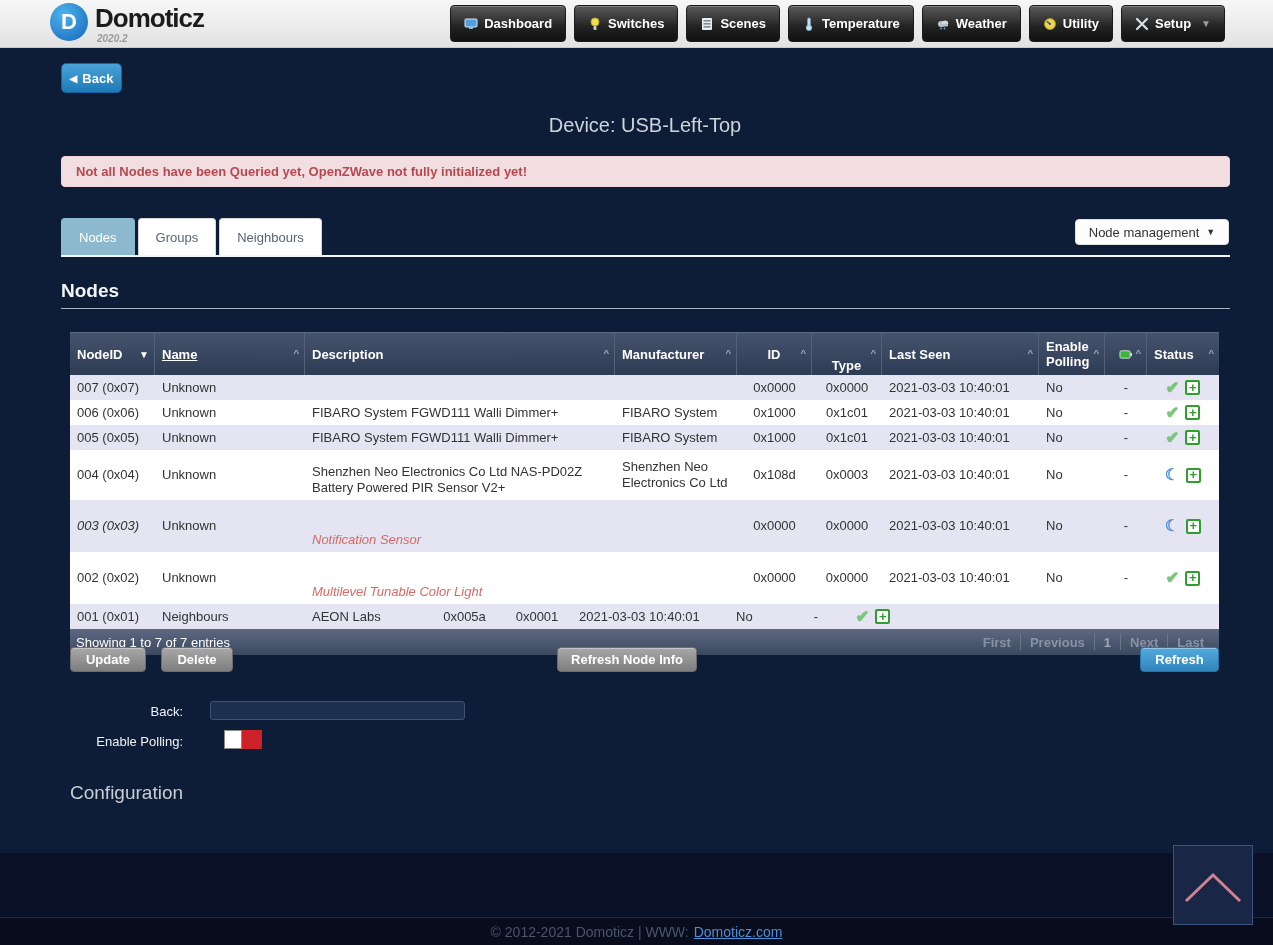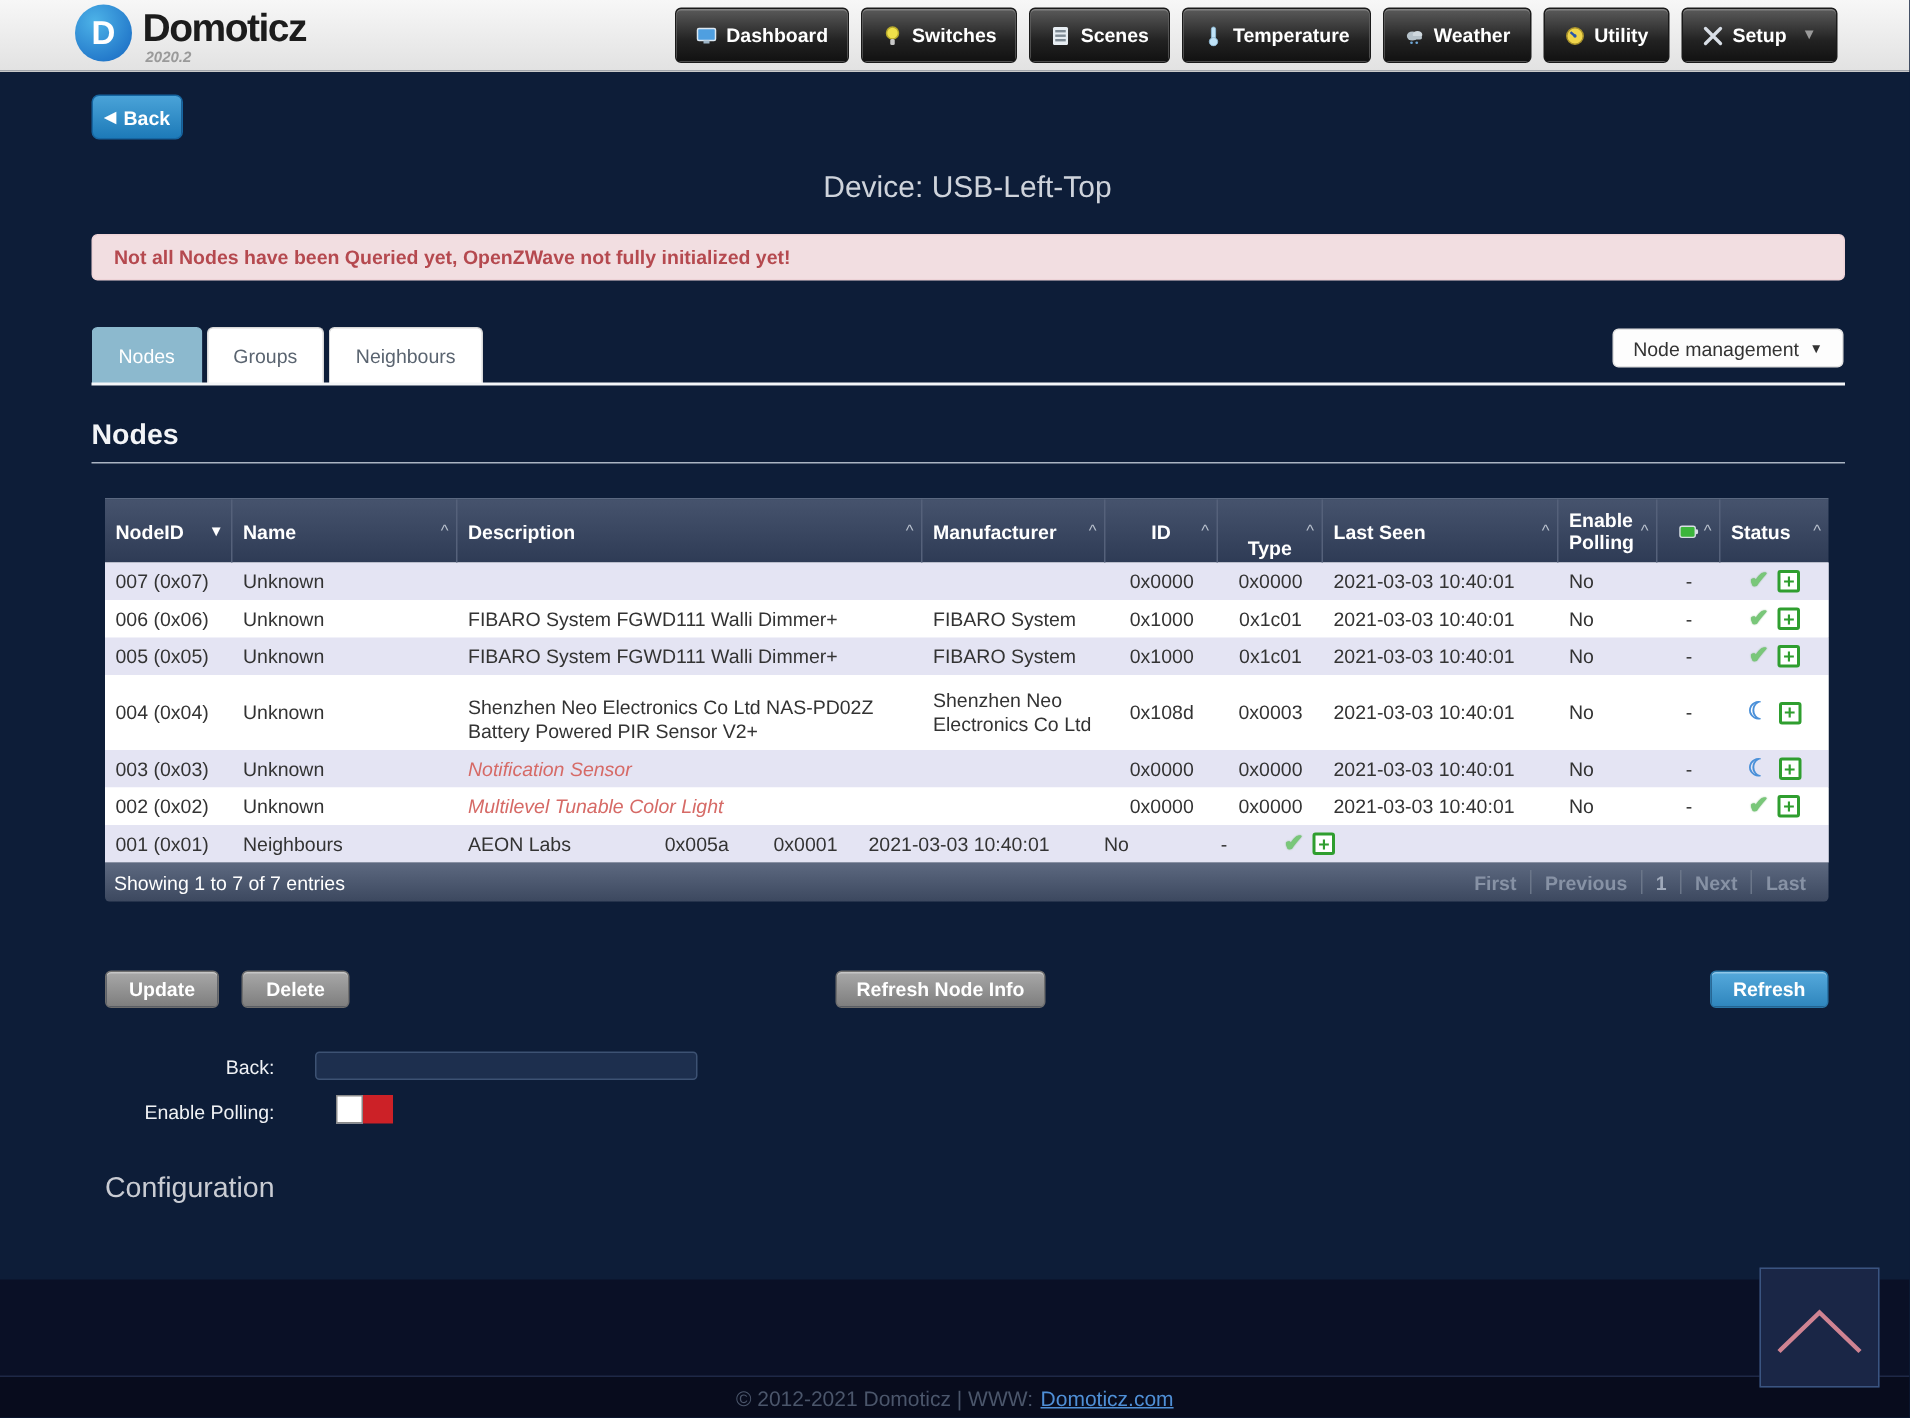--- a/index.html
+++ b/index.html
@@ -107,21 +107,21 @@
   .dt-hcell .sort { position:absolute; right:5px; color:#b8c0cd; font-size:11px; font-weight:normal; }
   .dt-hcell .sort.active { color:#fff; font-size:10px; }
   .battery-svg { display:inline-block; }
   .dt-body { background:#fff; }
   .dt-row { display:flex; background:#fff; cursor:pointer; }
   .dt-row.odd { background:#e4e4f3; }
   .dt-cell {
     padding:4px 7px; color:#333; display:flex; align-items:center; min-height:25px; line-height:16px;
   }
   .dt-cell.center { justify-content:center; }
-  .desc-alert { color:#d66a66; font-style:italic; }
+  .desc-alert { color:#d66a66; font-style:italic;margin-top:28px; }
   .status-cell { gap:6px; justify-content:center; }
   .check-icon { color:#79c779; font-size:16px; font-weight:bold; text-shadow:0 0 1px #4ea04e; }
   .moon-icon { color:#4a90d9; font-size:16px; font-weight:bold; transform:scaleX(-1); display:inline-block; }
   .plus-icon {
     width:15px; height:15px; background:#fff; border:2px solid #2f9e2f; border-radius:2px;
     color:#2f9e2f; font-weight:bold; font-size:13px; line-height:10px;
     display:inline-flex; align-items:center; justify-content:center; cursor:pointer;
   }
   .dt-foot {
     height:26px; background:linear-gradient(#5d6980,#3c485f);
@@ -288,21 +288,21 @@
 
 <div class="section-title">Nodes</div>
 <div class="section-underline"></div>
 
 <div class="dt">
   <div class="dt-head" id="thead">
       <div class="dt-hcell" style="width: 85px;">
         <span style="max-width: 67px;">NodeID</span>
         <span class="sort active">▼</span>
       </div>
-      <div class="dt-hcell" style="width: 150px;">
+      <div class="dt-hcell" style="width: 150px; text-decoration: underline;">
         <span style="max-width: 132px;">Name</span>
         <span class="sort">^</span>
       </div>
       <div class="dt-hcell" style="width: 310px;">
         <span style="max-width: 292px;">Description</span>
         <span class="sort">^</span>
       </div>
       <div class="dt-hcell" style="width: 122px;">
         <span style="max-width: 104px;">Manufacturer</span>
         <span class="sort">^</span>
@@ -462,21 +462,21 @@
         </div>
         <div class="dt-cell center" style="width: 42px;">
           <span>-</span>
         </div>
         <div class="dt-cell status-cell" style="width: 72px;">
           <span class="moon-icon">☽</span>
           <span class="plus-icon">+</span>
         </div>
       </div>
       <div class="dt-row odd">
-        <div class="dt-cell" style="width: 85px;">
+        <div class="dt-cell" style="width: 85px; font-style: italic;">
           <span>003 (0x03)</span>
         </div>
         <div class="dt-cell" style="width: 150px;">
           <span>Unknown</span>
         </div>
         <div class="dt-cell" style="width: 310px;">
           <span class="desc-alert">Notification Sensor</span>
         </div>
         <div class="dt-cell" style="width: 122px;">
           <span></span>

